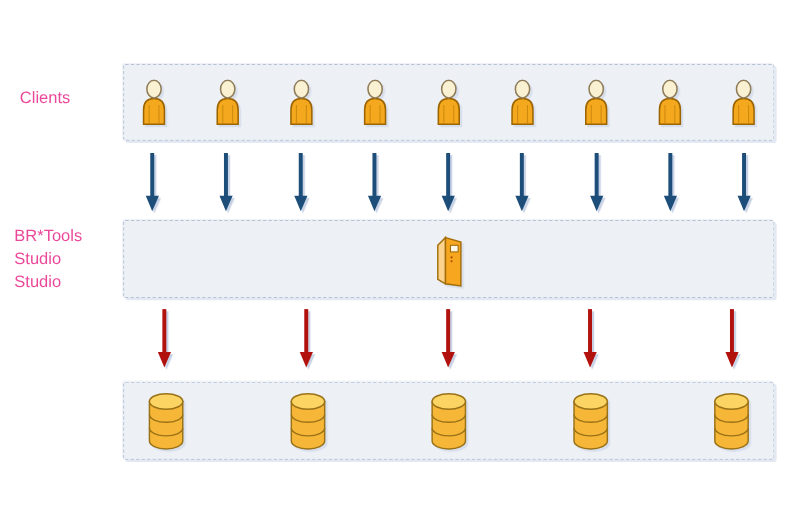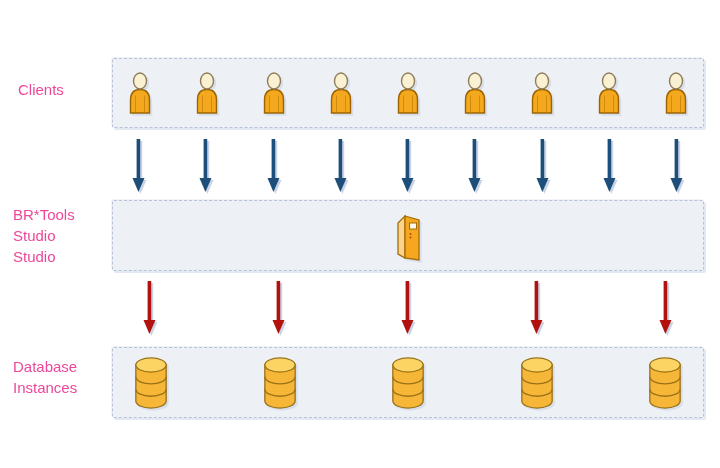--- a/index.html
+++ b/index.html
@@ -47,24 +47,20 @@
 <div class="stage">
 
   <div class="label label-clients">Clients</div>
 
   <div class="label label-server">
     <div>BR*Tools</div>
     <div>Studio</div>
     <div>Studio</div>
   </div>
 
-  <div class="label label-db">
-    <div>Database</div>
-    <div>Instances</div>
-  </div>
 
   <div class="box box-clients">
     <div class="icon-row row-clients">
       <span class="person-icon">
         <svg width="28" height="42" viewBox="0 0 28 42">
           <path d="M4.5 41 L4.5 28 C4.5 20 8.5 17.5 14 17.5 C19.5 17.5 23.5 20 23.5 28 L23.5 41 Z" fill="#f4a81d" stroke="#9c6400" stroke-width="1.4"></path>
           <path d="M9.5 23.5 V40.5 M18.5 23.5 V40.5" stroke="#c07f09" stroke-width="1" fill="none" opacity="0.7"></path>
           <ellipse cx="14" cy="9" rx="6.5" ry="8" fill="#faf0d2" stroke="#8f7c58" stroke-width="1.4"></ellipse>
         </svg>
       </span>

